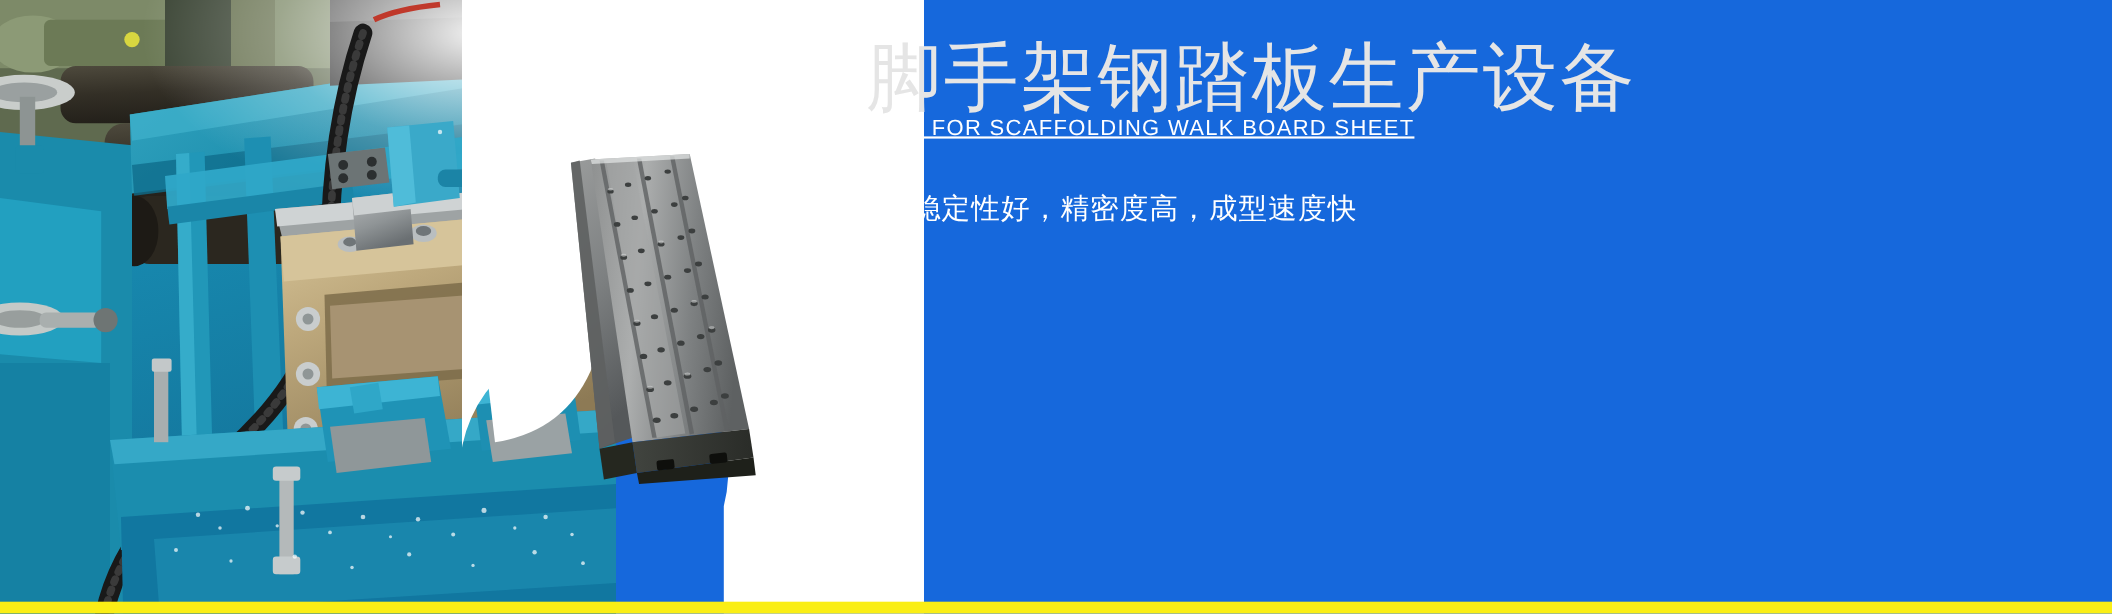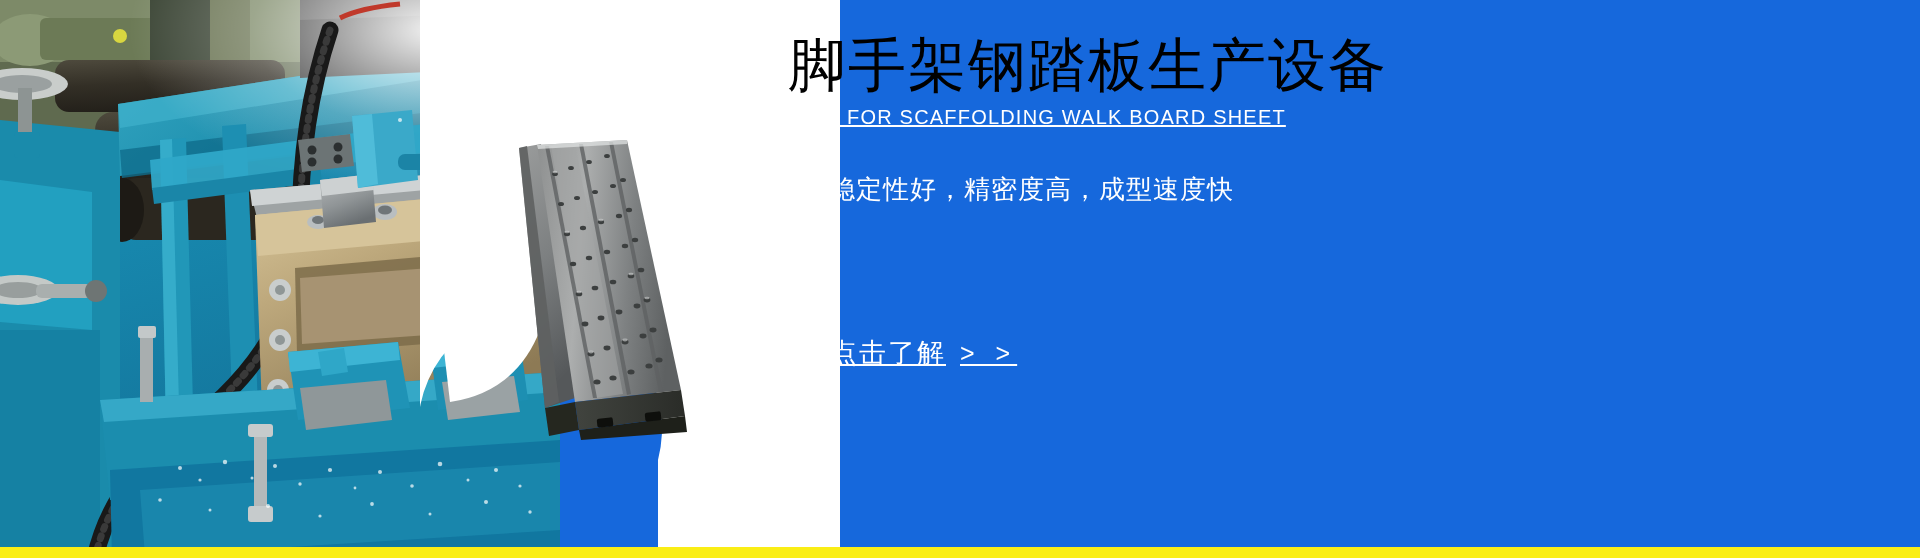--- a/index.html
+++ b/index.html
@@ -39,26 +39,26 @@
   #product svg { display:block; }
 
   
   #text-pane {
     position:absolute; left:788px; top:0;
     width:1120px; height:548px;
     color:#ffffff;
   }
   #title {
     position:absolute; left:0; top:32px;
-    font-size:58px;
+    font-size:68px;
     font-weight:400;
     letter-spacing:2px;
     line-height:1.15;
     white-space:nowrap;
-    color:#000000;
+    color:#e5e5e5;
   }
   #subtitle {
     position:absolute; left:3px; top:106px;
     font-size:20px;
     font-weight:300;
     letter-spacing:1.2px;
     white-space:nowrap;
     color:#ffffff;
     text-decoration:underline;
   }
@@ -415,21 +415,17 @@
     <div id="title">脚手架钢踏板生产设备</div>
 
     <div id="subtitle">LINE FOR SCAFFOLDING WALK BOARD SHEET</div>
 
     <div class="feature" id="feature-0">
       <span class="feature-box"></span>
       <span class="feature-text">稳定性好，精密度高，成型速度快</span>
     </div>
 
 
-    <a id="cta" href="#">
-      <span>点击了解</span>
-      <span id="cta-arrows">&gt; &gt;</span>
-    </a>
 
   </div>
 
   <div id="yellow-bar"></div>
 </div>
 
 </body></html>

